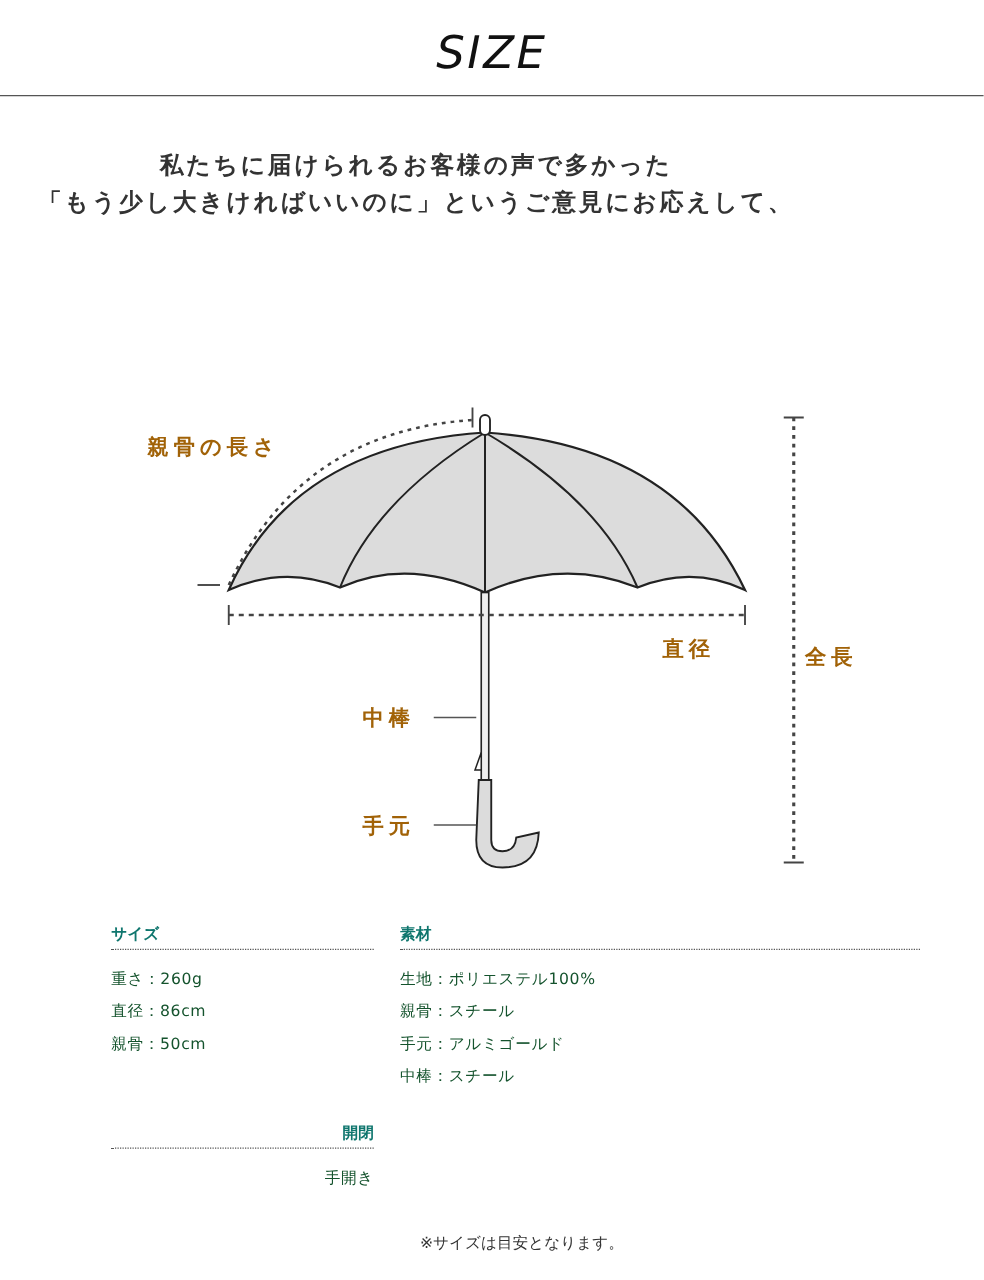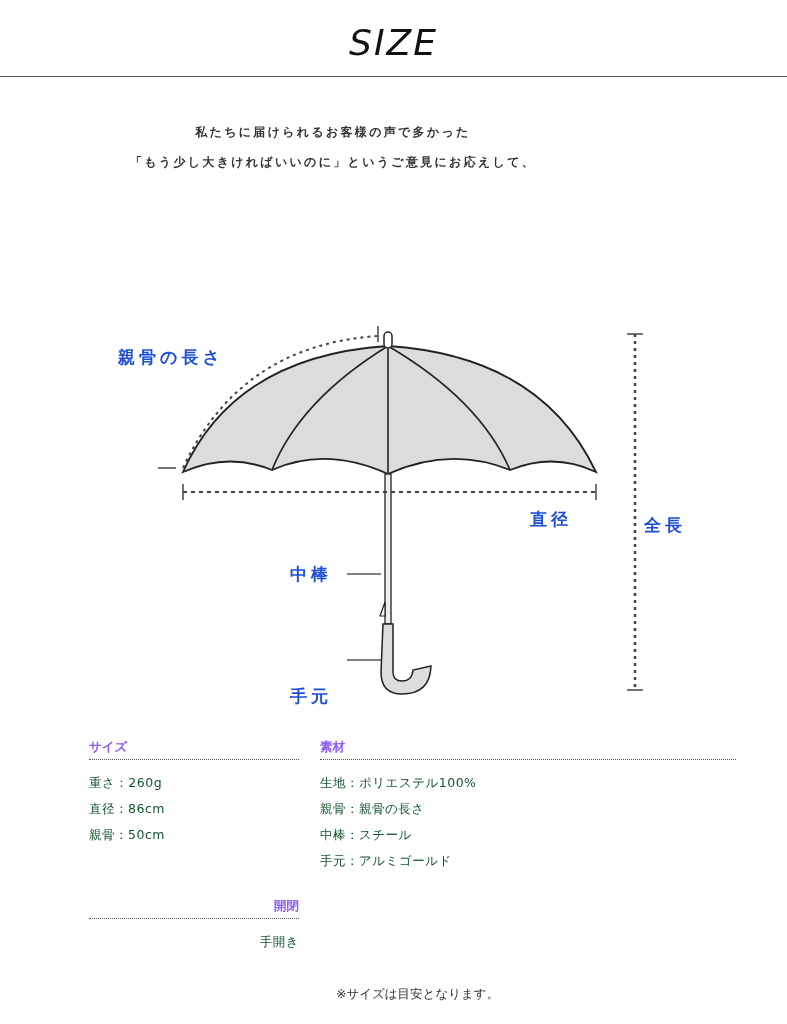--- a/index.html
+++ b/index.html
@@ -1,24 +1,24 @@
 <!DOCTYPE html>
 <html><head>
 <meta charset="utf-8">
 <style>
   html, body { margin:0; padding:0; background:#ffffff; }
   body { width:787px; height:1024px; position:relative; overflow:hidden; font-family:"DejaVu Sans", sans-serif; color:#222; }
   .title { position:absolute; left:0; width:787px; top:22px; text-align:center; font-family:"DejaVu Sans", sans-serif; font-style:italic; font-weight:normal; font-size:36px; letter-spacing:2px; color:#111; }
   .title-rule { position:absolute; left:0; width:787px; top:76px; height:0; border-top:1.5px solid #555; }
-  .intro { position:absolute; left:0; width:666px; top:118px; text-align:center; font-size:12px; font-weight:bold; color:#333; letter-spacing:2.3px; }
+  .intro { position:absolute; left:0; width:666px; top:118px; text-align:center; font-size:19px; font-weight:bold; color:#333; letter-spacing:2.3px; }
   .intro div { height:29.5px; line-height:29.5px; }
   svg.diagram { position:absolute; left:0; top:300px; }
-  .lbl { position:absolute; font-size:17px; font-weight:bold; color:#1d4ed8; letter-spacing:4px; white-space:nowrap; }
+  .lbl { position:absolute; font-size:17px; font-weight:bold; color:#a16207; letter-spacing:4px; white-space:nowrap; }
   .section { position:absolute; }
-  .sec-head { font-size:12.5px; font-weight:bold; color:#8b5cf6; height:20px; line-height:20px; }
+  .sec-head { font-size:12.5px; font-weight:bold; color:#0f766e; height:20px; line-height:20px; }
   .sec-rule { border-top:1px dotted #555; margin-top:2px; }
   .sec-row { font-size:12.5px; color:#14532d; height:26px; line-height:26px; letter-spacing:0.5px; }
   .note { position:absolute; top:986px; left:0; width:835px; text-align:center; font-size:12.5px; color:#333; }
 </style>
 </head>
 <body>
 
 <div class="title">SIZE</div>
 <div class="title-rule"></div>
 
@@ -57,39 +57,39 @@
   <line x1="627" y1="690" x2="643" y2="690" stroke="#444" stroke-width="1.5"></line>
 
   <line x1="347" y1="574" x2="381" y2="574" stroke="#555" stroke-width="1.3"></line>
   <line x1="347" y1="660" x2="381" y2="660" stroke="#555" stroke-width="1.3"></line>
 </svg>
 
 <div class="lbl" style="left:118px; top:346px;">親骨の長さ</div>
 <div class="lbl" style="left:530px; top:508px;">直径</div>
 <div class="lbl" style="left:644px; top:514px;">全長</div>
 <div class="lbl" style="left:290px; top:563px;">中棒</div>
-<div class="lbl" style="left:290px; top:685px;">手元</div>
+<div class="lbl" style="left:290px; top:649px;">手元</div>
 
 <div class="section" style="left:89px; top:737px; width:210px;">
   <div class="sec-head">サイズ</div>
   <div class="sec-rule"></div>
   <div style="height:10px;"></div>
   <div class="sec-row">重さ：260g</div>
   <div class="sec-row">直径：86cm</div>
   <div class="sec-row">親骨：50cm</div>
 </div>
 
 <div class="section" style="left:320px; top:737px; width:416px;">
   <div class="sec-head">素材</div>
   <div class="sec-rule"></div>
   <div style="height:10px;"></div>
   <div class="sec-row">生地：ポリエステル100%</div>
-  <div class="sec-row">親骨：親骨の長さ</div>
+  <div class="sec-row">親骨：スチール</div>
+  <div class="sec-row">手元：アルミゴールド</div>
   <div class="sec-row">中棒：スチール</div>
-  <div class="sec-row">手元：アルミゴールド</div>
 </div>
 
 <div class="section" style="left:89px; top:896px; width:210px;text-align:right;">
   <div class="sec-head">開閉</div>
   <div class="sec-rule"></div>
   <div style="height:10px;"></div>
   <div class="sec-row">手開き</div>
 </div>
 
 <div class="note">※サイズは目安となります。</div>

